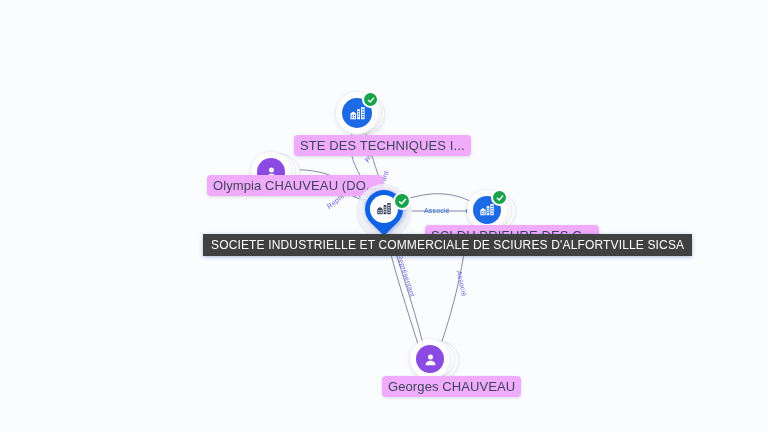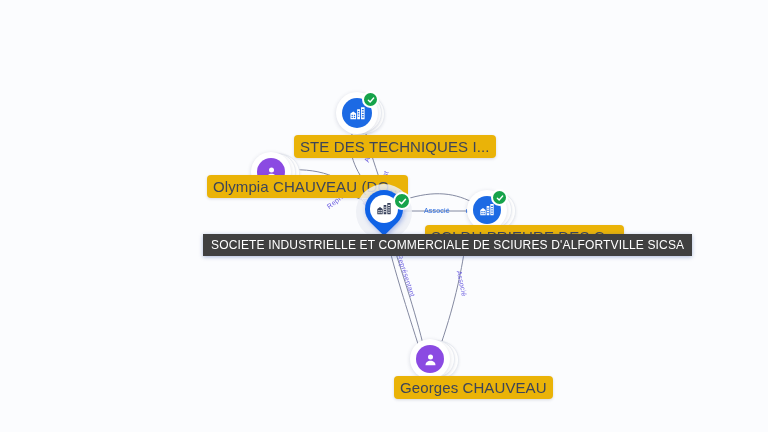--- a/index.html
+++ b/index.html
@@ -73,23 +73,23 @@
     justify-content: center;
     color: #fff;
     font-size: 8px;
     line-height: 1;
   }
 
   
   .node-label {
     position: absolute;
     white-space: nowrap;
-    background: #eab308;
+    background: #f0abfc;
     color: #3d4558;
-    font-size: 15px;
+    font-size: 13px;
     letter-spacing: .1px;
     padding: 3px 6px;
     border-radius: 4px;
     box-shadow: 0 1px 3px rgba(30,40,80,.16);
   }
 
   .node-label.selected {
     background: #404040;
     color: #ffffff;
     font-size: 12px;
@@ -247,21 +247,21 @@
     <div class="stack" style="left:-9px; top:-18px; width:36px; height:36px;"></div>
     <div class="stack" style="left:-13px; top:-19px; width:36px; height:36px;"></div>
     <div class="disc" style="left:-20px; top:-20px; width:40px; height:40px;">
       <div class="inner-circle person" style="width:28px;height:28px;">
         <svg width="15" height="15" viewBox="0 0 24 24" fill="#ffffff">
           <circle cx="12" cy="8" r="4"></circle>
           <path d="M4 21c0-4.4 3.6-7 8-7s8 2.6 8 7z"></path>
         </svg>
       </div>
     </div>
-    <div class="node-label" style="left:-48px; top:17px;margin-left:12px;">Georges CHAUVEAU</div>
+    <div class="node-label" style="left:-48px; top:17px;">Georges CHAUVEAU</div>
   </div>
 
   <div class="node" style="left:384px; top:212px;">
     <div class="pin-halo" style="left:-28px; top:-28px; width:56px; height:56px;"></div>
     <div class="pin" style="left:-19px; top:-22px;">
       <div class="pin-core">
         <svg width="16" height="16" viewBox="0 0 24 24" fill="#36405a">
           <path d="M2 20h8v-8l-4-3-4 3v8zm1.6-6.4h1.8v1.8H3.6v-1.8zm3.2 0h1.8v1.8H6.8v-1.8zM3.6 16.6h1.8v1.8H3.6v-1.8zm3.2 0h1.8v1.8H6.8v-1.8z"></path>
           <path d="M11.5 20h4V6h-4v14zm1-11.5h2v1.7h-2V8.5zm0 3.2h2v1.7h-2v-1.7zm0 3.3h2v1.7h-2V15z"></path>
           <path d="M17 20h5V3h-5v17zm1.2-14.2h2.6v1.7h-2.6V5.8zm0 3.4h2.6v1.7h-2.6V9.2zm0 3.4h2.6v1.7h-2.6v-1.7zm0 3.4h2.6v1.7h-2.6V16z"></path>

